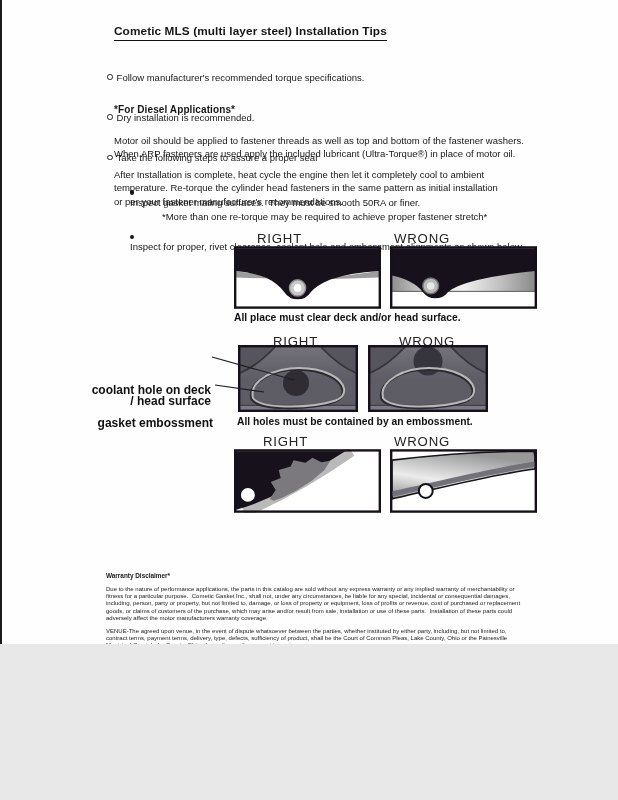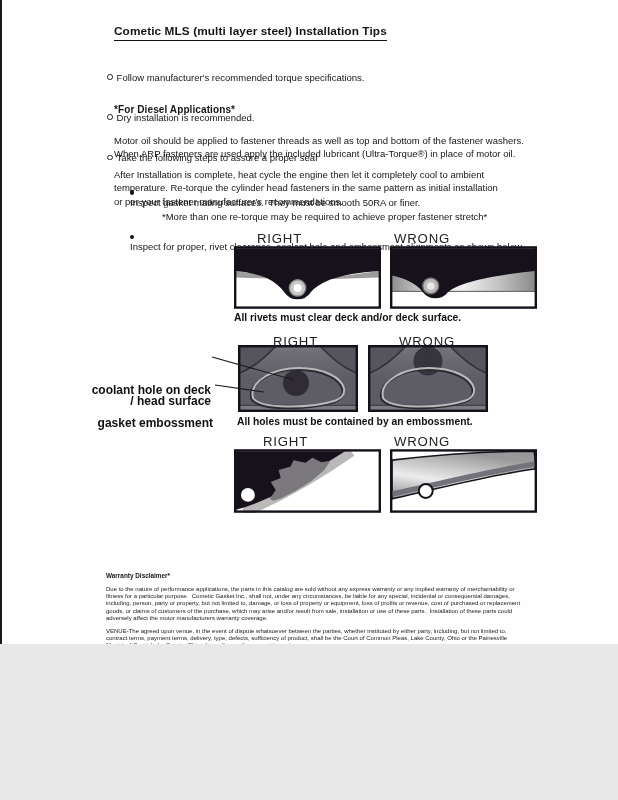--- a/index.html
+++ b/index.html
@@ -80,21 +80,21 @@
     <rect x="1.2" y="1.2" width="145.6" height="60.6" fill="#ffffff"></rect>
     <rect x="2" y="25" width="144" height="20.5" fill="url(#f1wDeck)"></rect>
     <line x1="2" y1="45.5" x2="146" y2="45.5" stroke="#4c4c4c" stroke-width="1"></line>
     <rect x="2" y="46" width="144" height="15" fill="#ffffff"></rect>
     <path d="M2,2 H146 V25 Q114,28 88,34 Q66,39.5 58.5,46 Q53.5,52.5 45.5,52.5 Q38,52.5 32.5,45.5 Q24,34.5 2,29.5 Z" fill="#17111c"></path>
     <circle cx="41" cy="40" r="8" fill="#b9b9b9" stroke="#6e6e6e" stroke-width="1.4"></circle>
     <circle cx="41" cy="40" r="3.8" fill="#e9e9e9"></circle>
     <rect x="1.2" y="1.2" width="145.6" height="60.6" fill="none" stroke="#15101a" stroke-width="2.4"></rect>
   </svg>
 
-  <div class="abs caption" style="left:234px;top:311px;">All rivets must clear deck and/or deck surface.</div>
+  <div class="abs caption" style="left:234px;top:311px;">All place must clear deck and/or head surface.</div>
 
   <div class="abs fig-label" style="left:273px;top:334px;">RIGHT</div>
   <div class="abs fig-label" style="left:399px;top:334px;">WRONG</div>
 
   <div class="abs side-label" style="left:91px;top:344px;width:120px;">coolant hole on
 deck / head surface</div>
   <div class="abs side-label" style="left:91px;top:377px;width:122px;">gasket embossment</div>
 
   <svg class="abs fig-svg" style="left:238px;top:345px;" width="120" height="67" viewBox="0 0 120 67">
     <defs>

